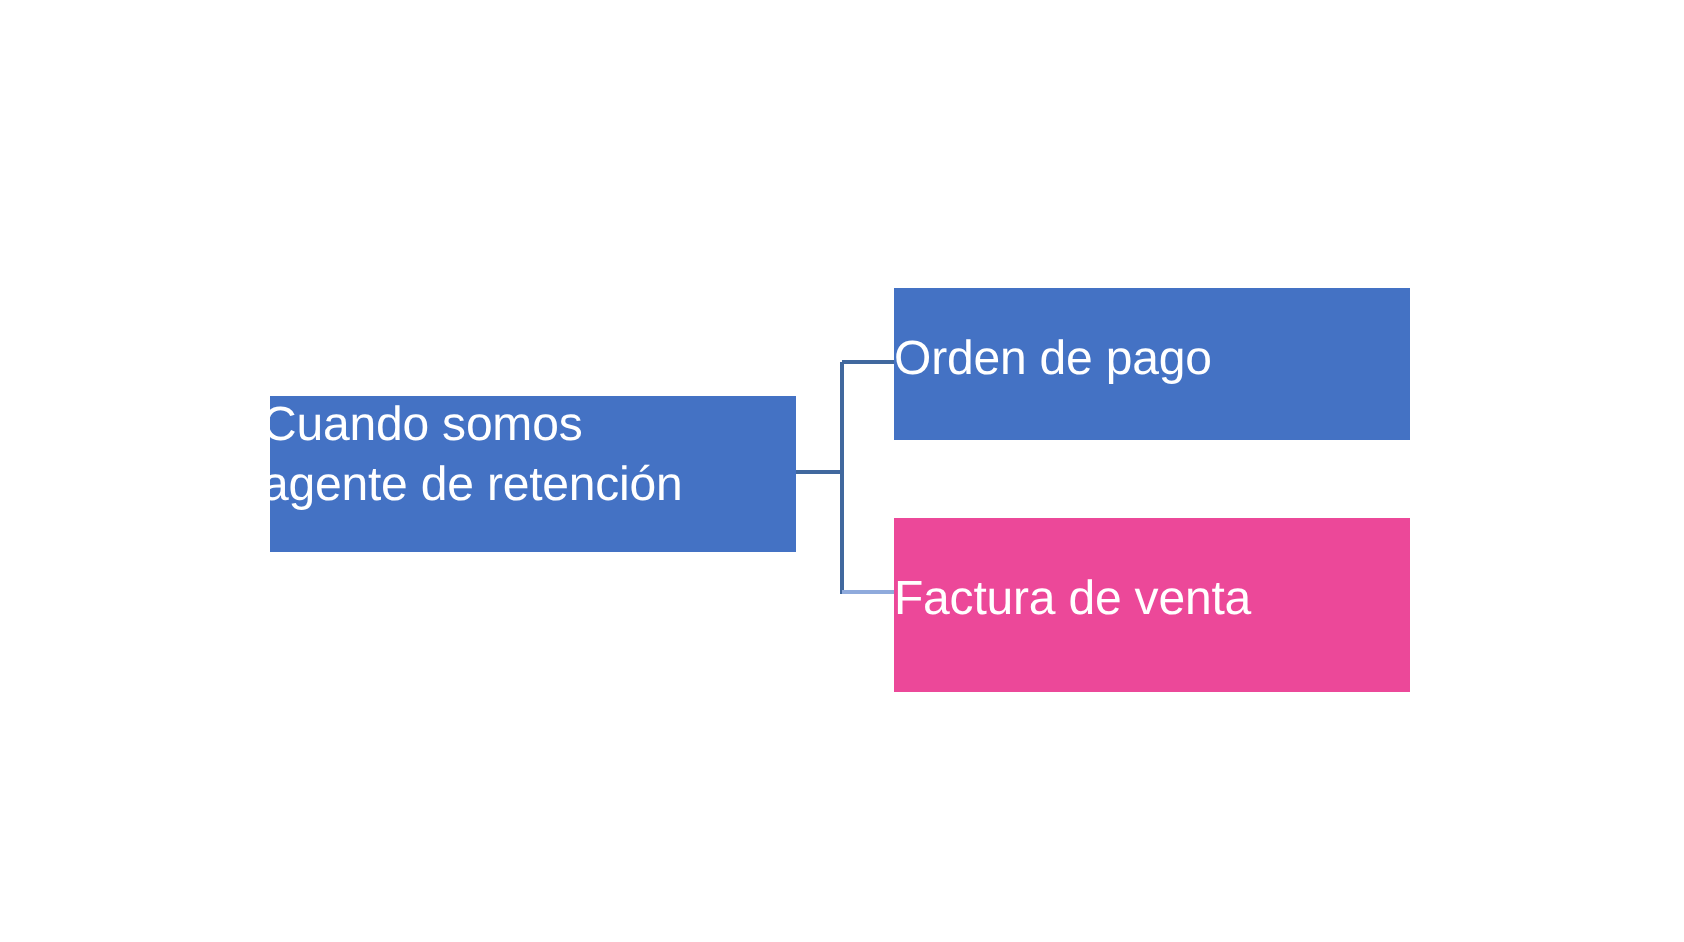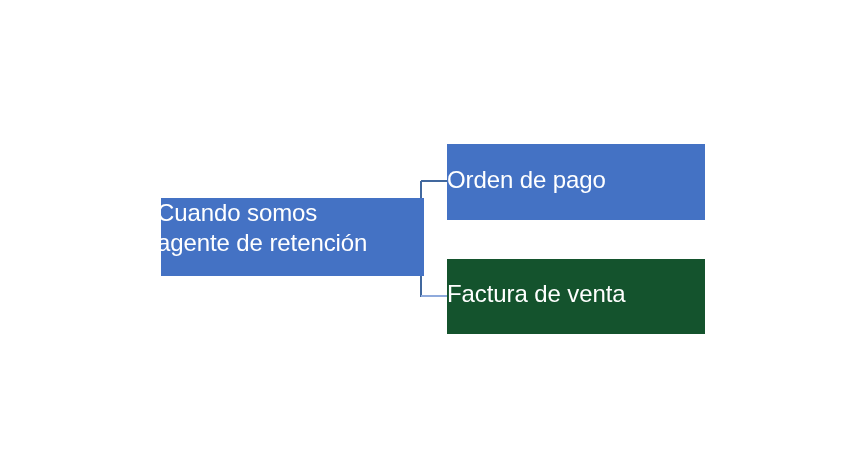--- a/index.html
+++ b/index.html
@@ -48,21 +48,20 @@
     display: block;
     width: 100%;
     white-space: pre-line;
   }
   #node-root {
     left: 135px;
     top: 198px;
     width: 263px;
     height: 78px;
     padding-bottom: 18px;
-    margin-left: 26px;
   }
   #node-root .node-label {
     width: 272px;
     margin-left: -4px;
   }
   #node-orden {
     left: 447px;
     top: 144px;
     width: 258px;
     height: 76px;
@@ -94,17 +93,17 @@
 
   <div class="node" id="node-root" style="left: 135px; top: 198px; width: 263px; height: 78px; background: rgb(68, 114, 196); color: rgb(255, 255, 255);">
     <span class="node-label">Cuando somos
 agente de retención</span>
   </div>
 
   <div class="node" id="node-orden" style="left: 447px; top: 144px; width: 258px; height: 76px; background: rgb(68, 114, 196); color: rgb(255, 255, 255);">
     <span class="node-label">Orden de pago</span>
   </div>
 
-  <div class="node" id="node-factura" style="left: 447px; top: 259px; width: 258px; height: 75px; background: #14532d; color: rgb(255, 255, 255);">
+  <div class="node" id="node-factura" style="left: 447px; top: 259px; width: 258px; height: 87px; background: #ec4899; color: rgb(255, 255, 255);">
     <span class="node-label">Factura de venta</span>
   </div>
 
 </div>
 
 </body></html>

